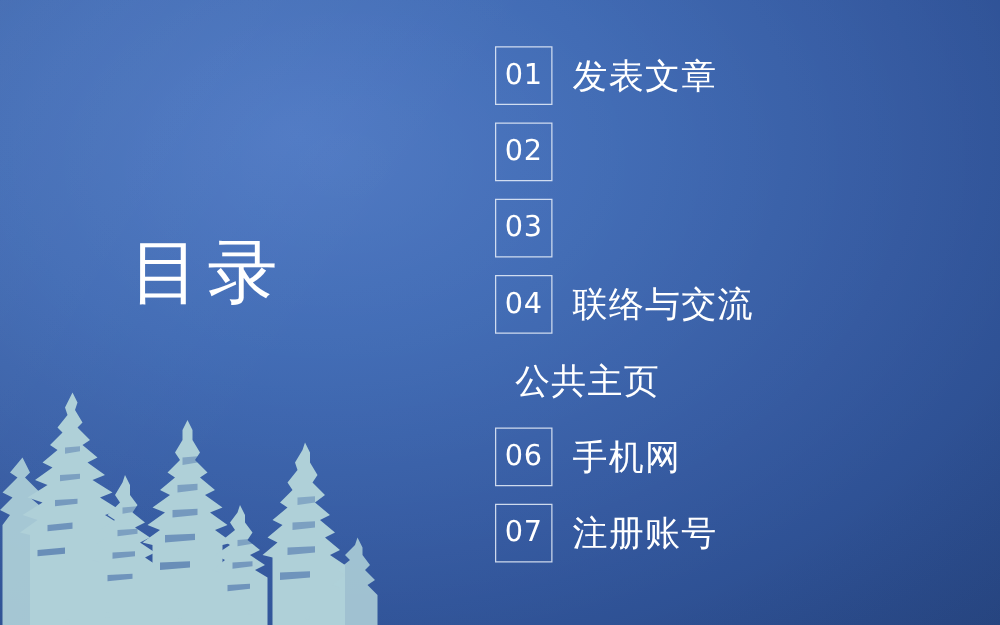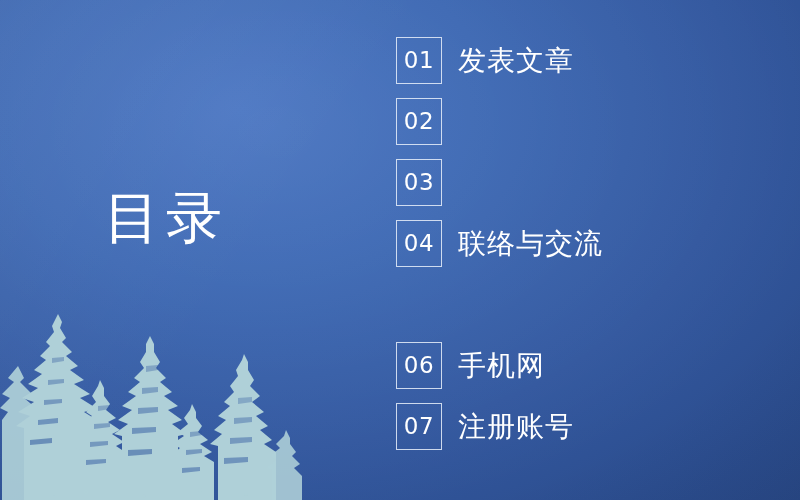--- a/index.html
+++ b/index.html
@@ -197,20 +197,21 @@
     </div>
 
     <div class="toc-item">
       <div class="num-box">
         <span class="num-text">04</span>
       </div>
       <span class="item-label">联络与交流</span>
     </div>
 
     <div class="toc-item">
+      <span class="item-label">公共主页</span>
     </div>
 
     <div class="toc-item">
       <div class="num-box">
         <span class="num-text">06</span>
       </div>
       <span class="item-label">手机网</span>
     </div>
 
     <div class="toc-item">

